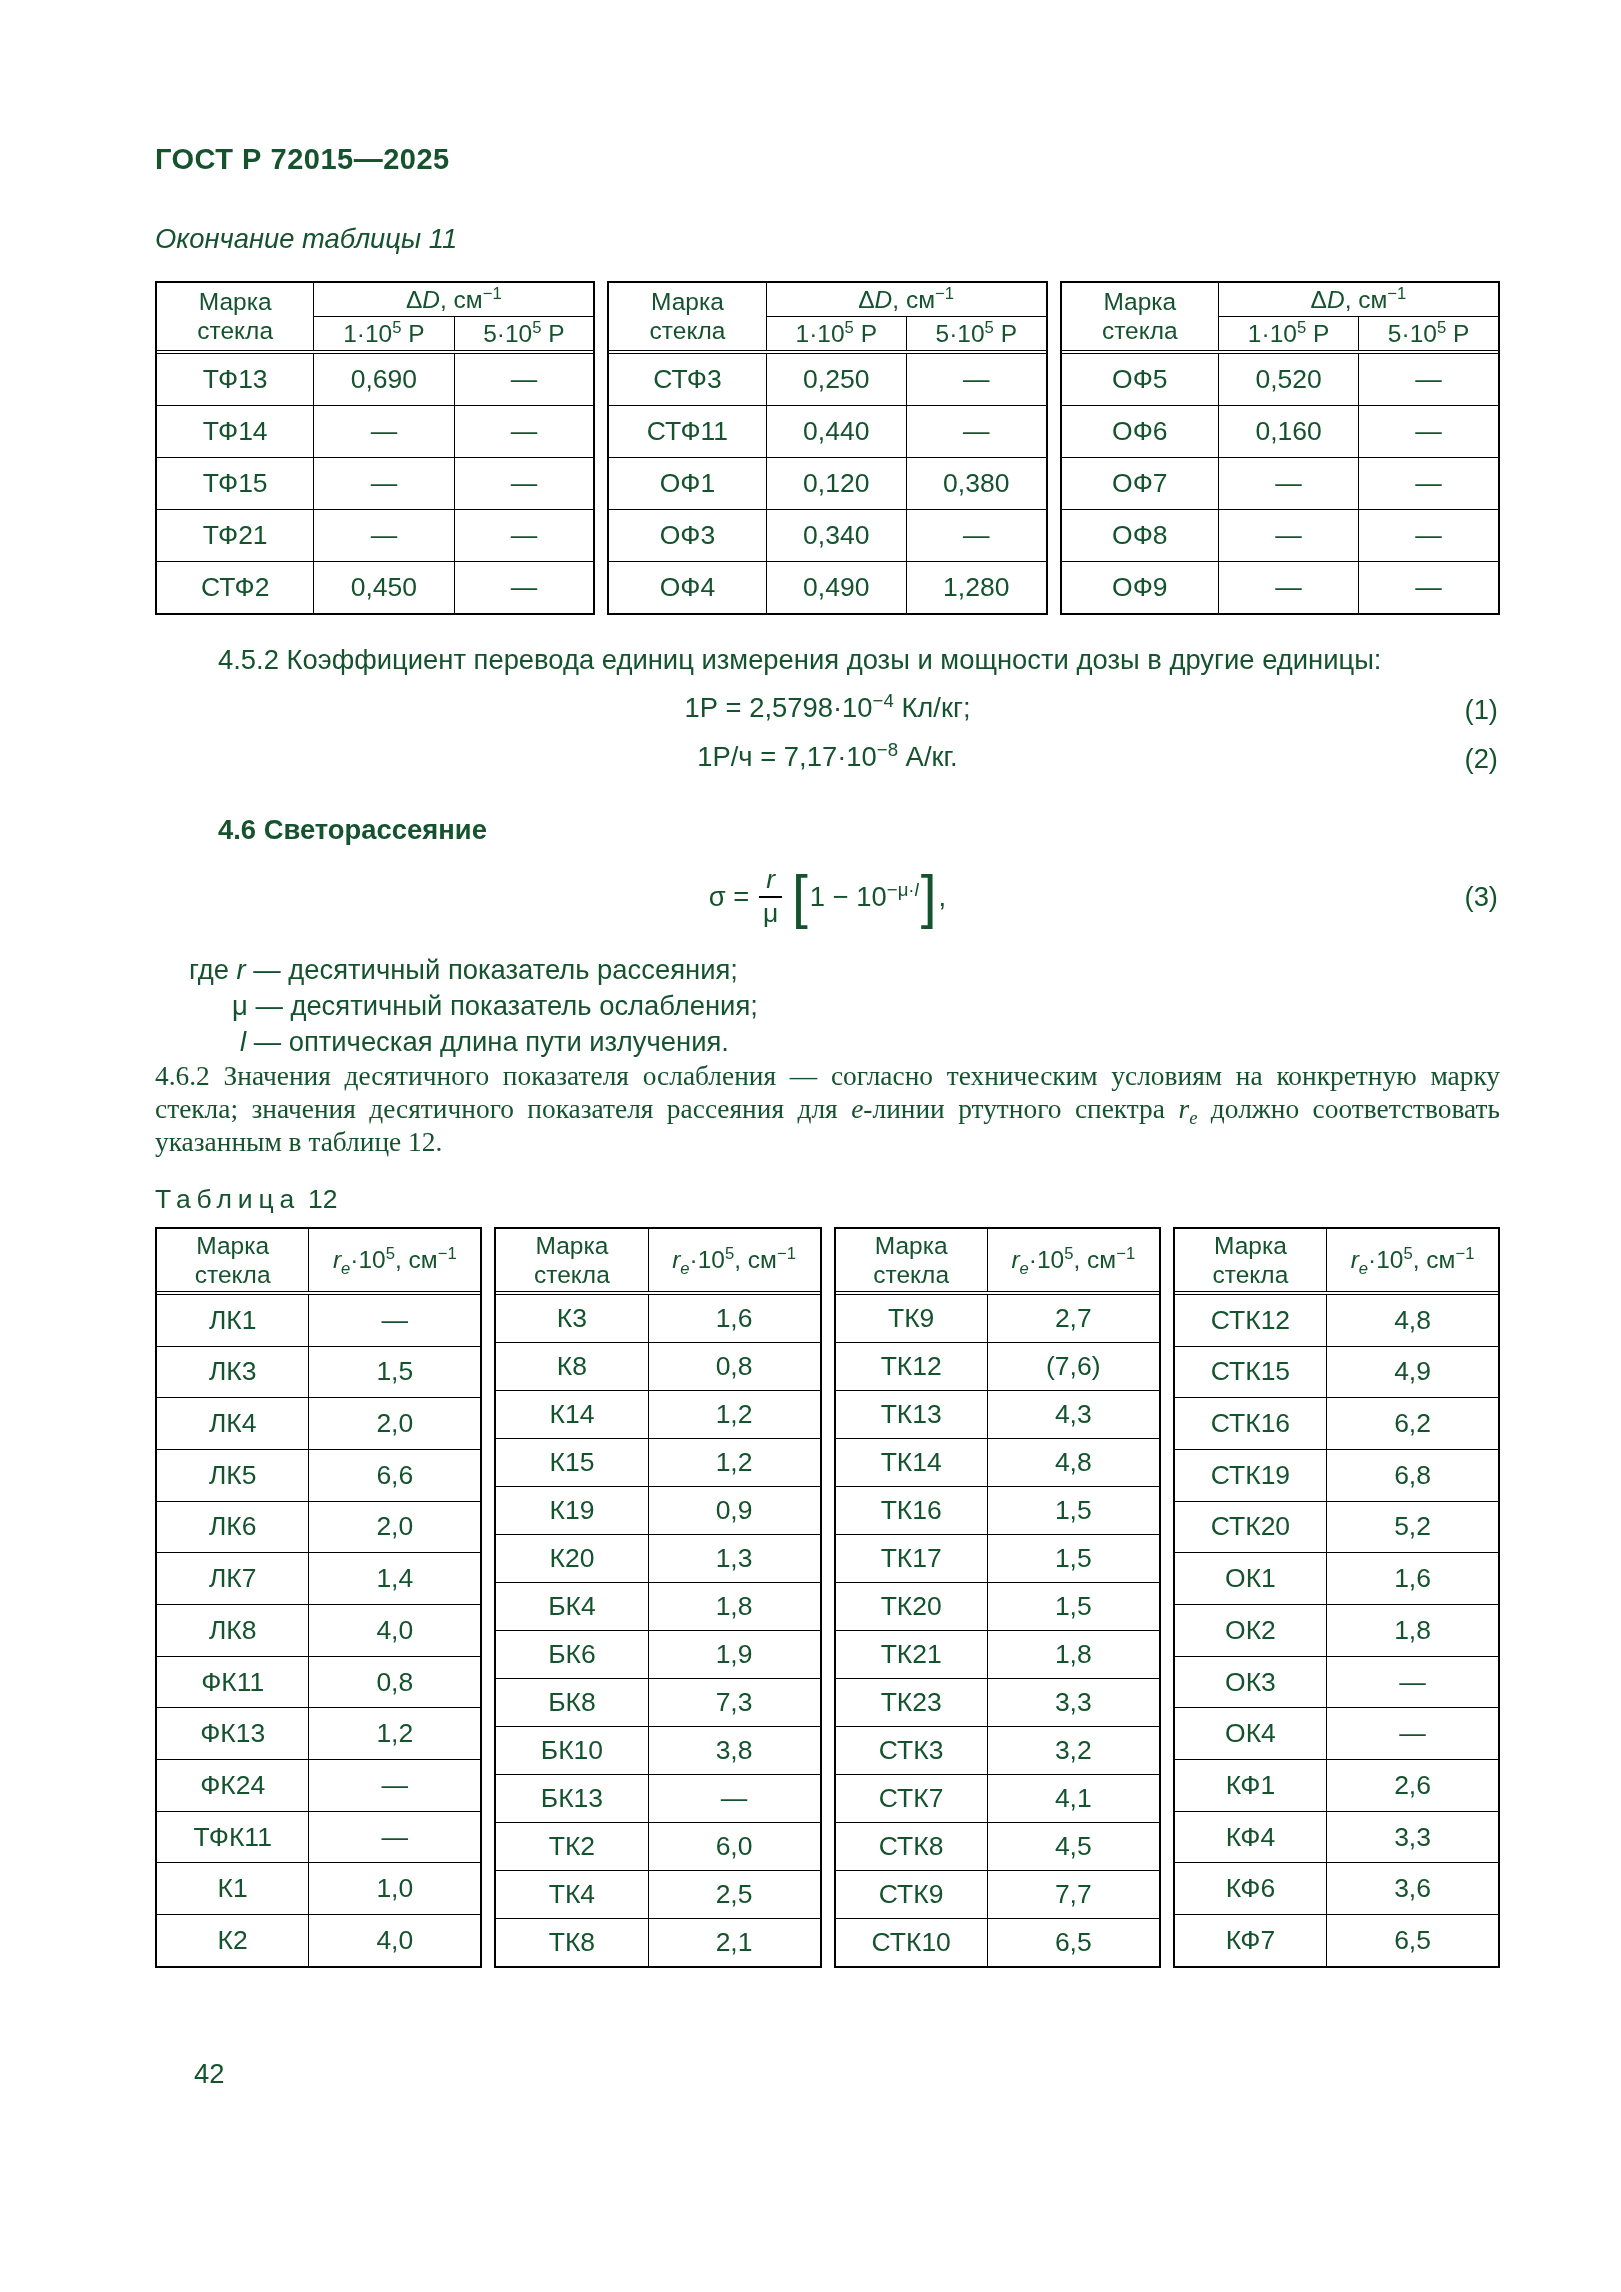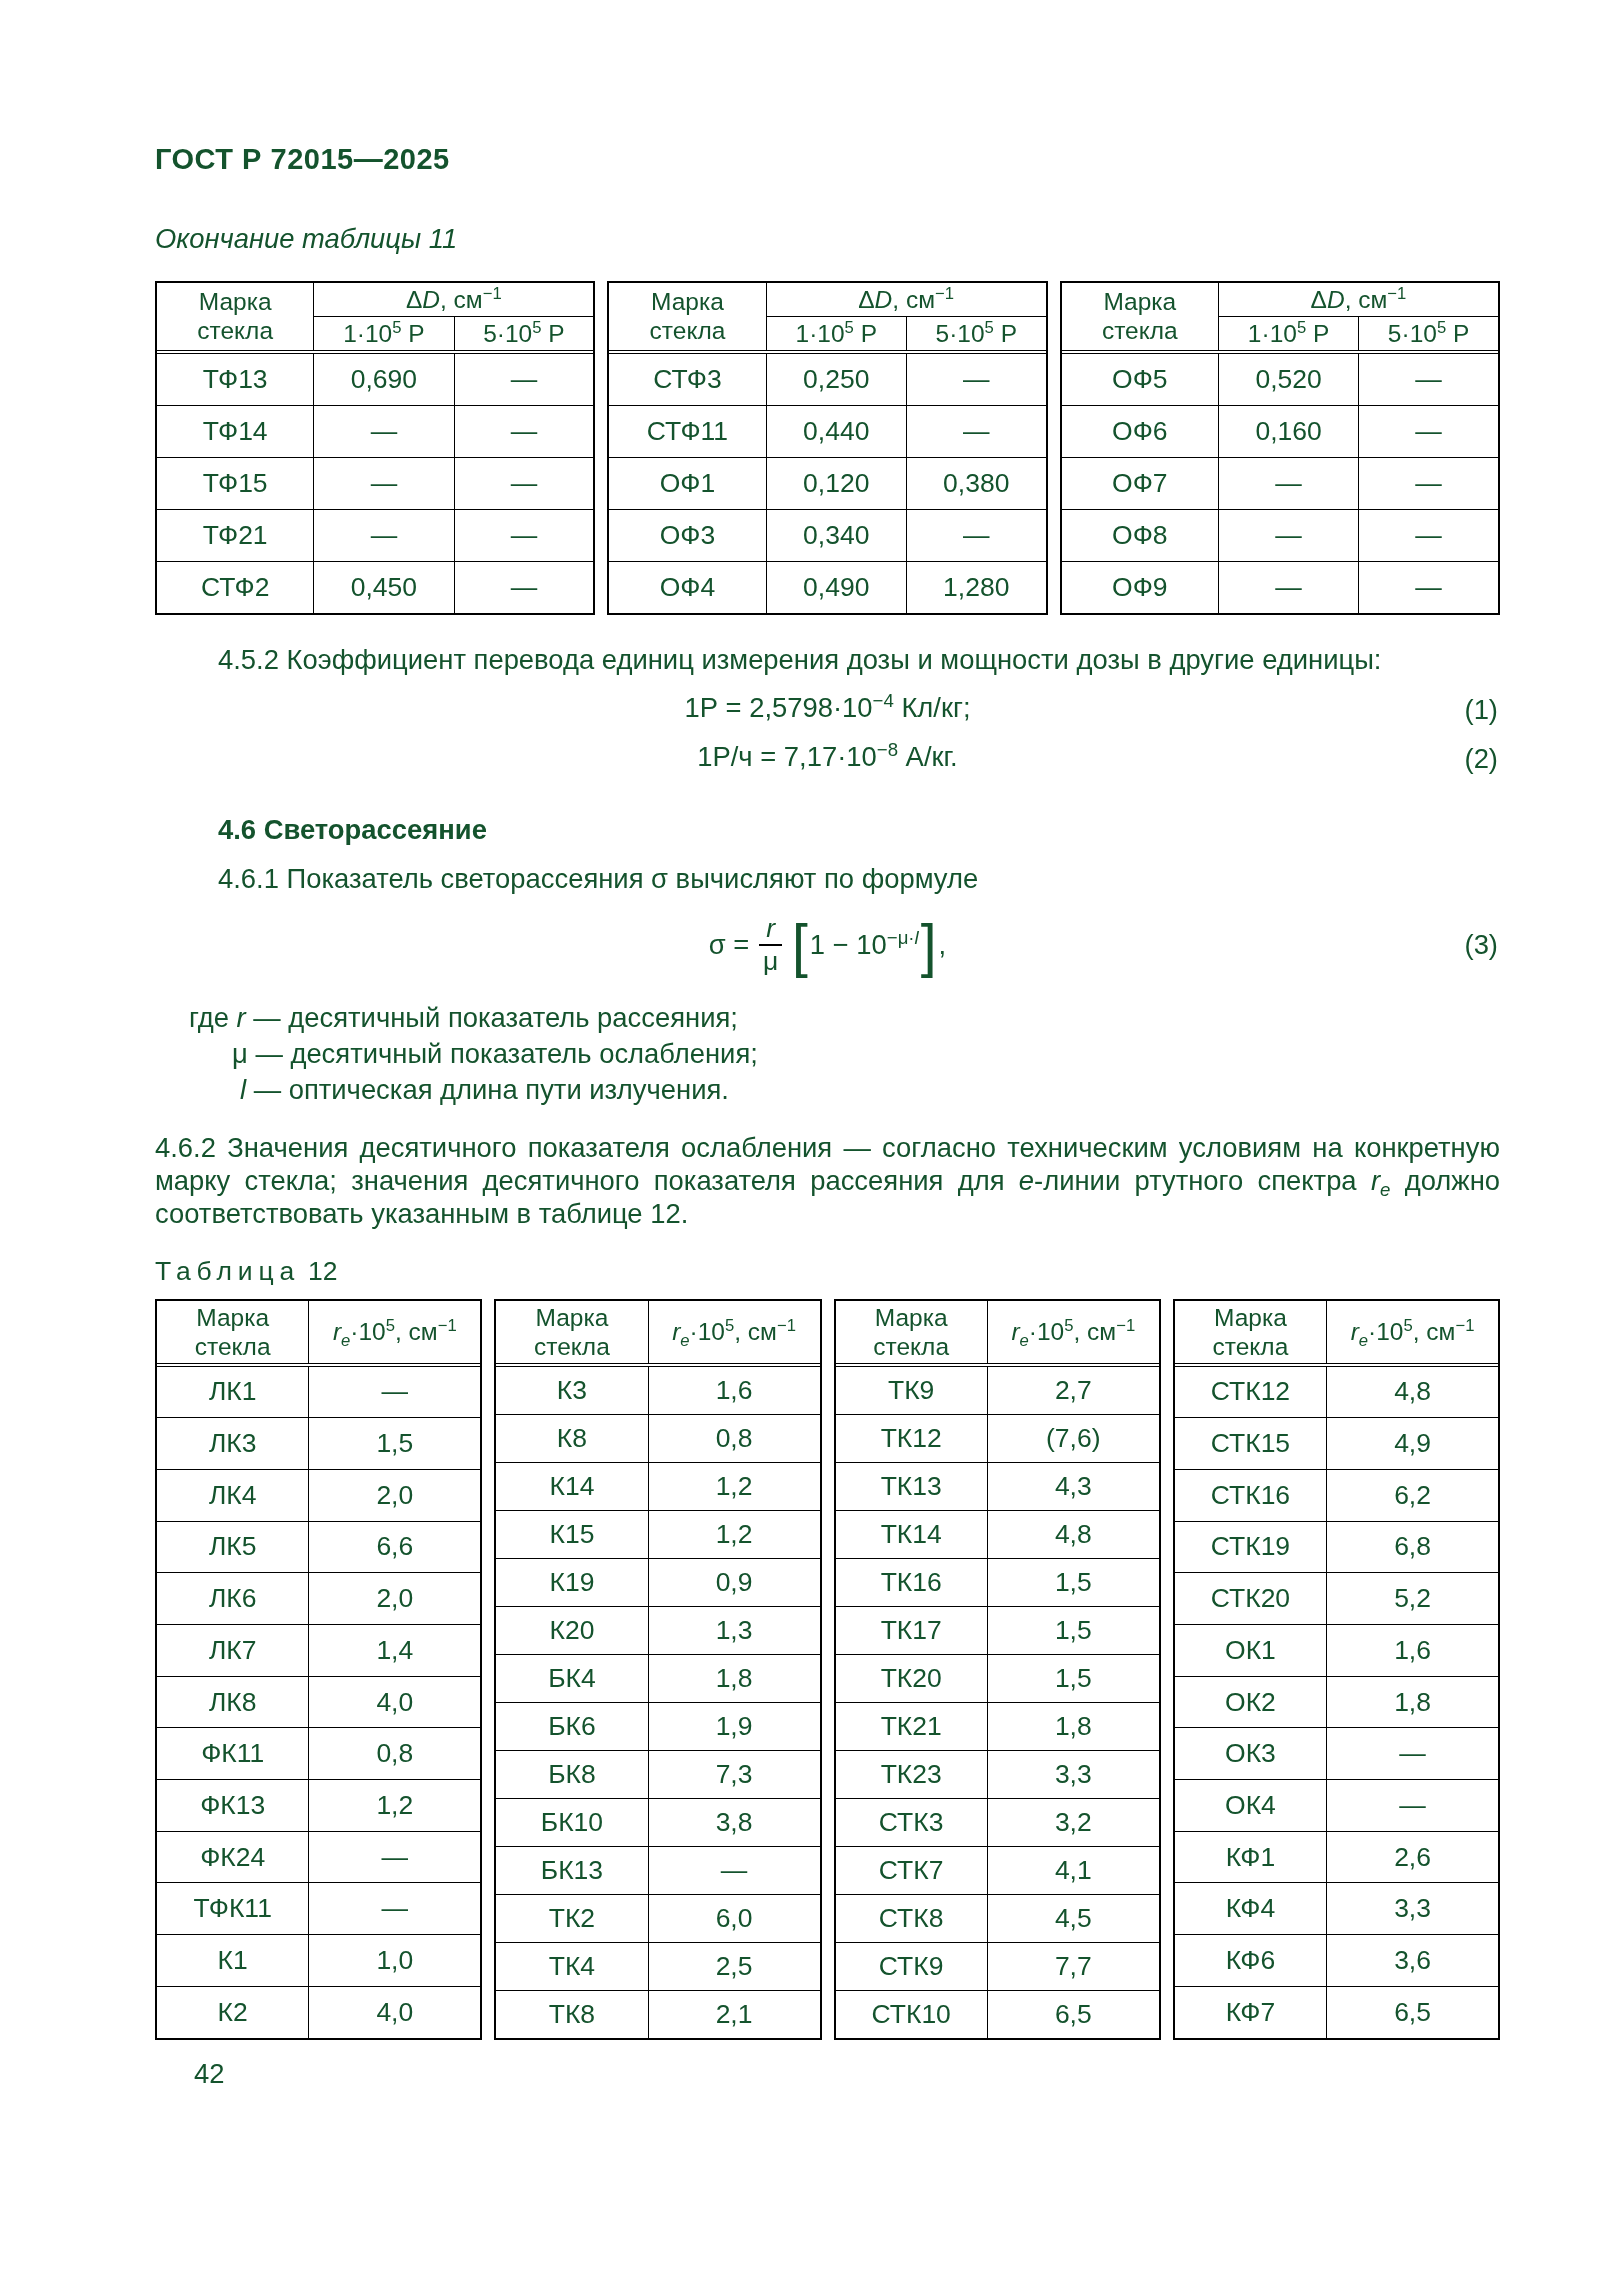--- a/index.html
+++ b/index.html
@@ -31,21 +31,21 @@
   .f3row .eqnum{top:29px;}
   .frac{display:inline-flex;flex-direction:column;align-items:center;
         margin:0 7.8px 0 9.8px;font-size:26.5px;line-height:1.2;}
   .frac .den{border-top:2px solid #000;padding:0 3.9px;}
   .brk{font-size:57px;font-weight:200;line-height:1;display:inline-block;
        transform:scaleY(1.05);margin:0 2px;}
   .wl{font-size:27.4px;line-height:36px;}
   .where{margin-top:9.8px;margin-left:34px;}
   .wl2{padding-left:43px;}
   .wl3{padding-left:51px;}
-  .p462{margin-top:23px;text-align:justify;}
+  .p462{margin-top:0;text-align:justify;font-family:Liberation Serif, serif;}
   .t12cap{margin-top:25.5px;font-size:26.5px;}
   .t12cap .spaced{letter-spacing:5.9px;}
   .t12cap .capnum{margin-left:7.8px;}
   .t12wrap{margin-top:11.8px;}
   .pagenum{position:absolute;left:194px;top:2058px;font-size:27.4px;}
 </style>
 </head>
 <body>
 
 <div class="page">
@@ -204,21 +204,20 @@
     <div class="eqrow">
       <span>1Р = 2,5798·10</span><sup>−4</sup><span> Кл/кг;</span>
       <span class="eqnum">(1)</span>
     </div>
     <div class="eqrow">
       <span>1Р/ч = 7,17·10</span><sup>−8</sup><span> А/кг.</span>
       <span class="eqnum">(2)</span>
     </div>
 
     <div class="h46">4.6 Светорассеяние</div>
-    <p class="p461">4.6.1 Показатель светорассеяния σ вычисляют по формуле</p>
 
     <div class="f3row">
       <span>σ =</span>
       <span class="frac">
           <span class="it">r</span>
           <span class="den">μ</span>
         </span>
       <span class="brk">[</span>
       <span><span>1 − 10</span><sup><span>−μ·</span><span class="it">l</span></sup></span>
       <span class="brk">]</span>

